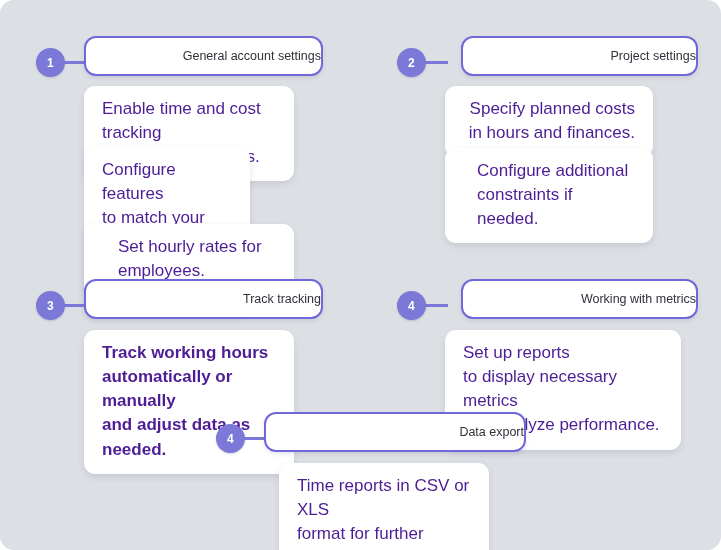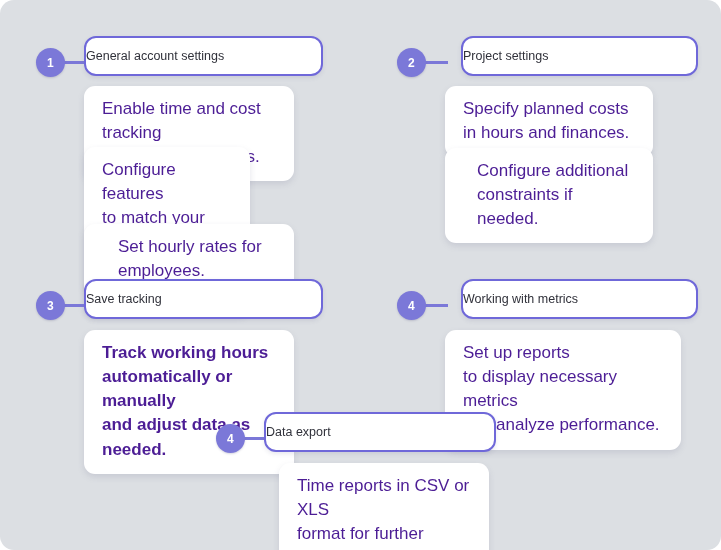--- a/index.html
+++ b/index.html
@@ -66,21 +66,21 @@
     position: absolute;
     left: 48px;
     top: 0;
     height: 40px;
     box-sizing: border-box;
     background: #ffffff;
     border: 2px solid #6f68d9;
     border-radius: 12px;
     display: flex;
     align-items: center;
-    justify-content: flex-start;
+    justify-content: flex-end;
     z-index: 2;
     box-shadow: 0 2px 4px rgba(110, 110, 150, 0.16);
   }
   .header-box .header-label {
     font-size: 12.5px;
     color: #30313a;
     text-align: center;
     line-height: 1.2;
   }
 
@@ -104,21 +104,21 @@
   .col-left  { left: 36px; }
   .col-right { left: 397px; }
   .col-mid   { left: 216px; }
 
   .row-1 { top: 36px; }
   .row-3 { top: 279px; }
   .row-5 { top: 412px; }
 
   .w-head-left  { width: 239px; }
   .w-head-right { width: 237px; margin-left: 16px; }
-  .w-head-mid   { width: 232px; }
+  .w-head-mid   { width: 262px; }
 </style>
 </head>
 <body>
 
 <div id="canvas">
 
   <div class="step-group col-left row-1">
     <div class="badge">1</div>
     <div class="connector"></div>
     <div class="header-box w-head-left">
@@ -138,35 +138,35 @@
 employees.</div>
     </div>
   </div>
 
   <div class="step-group col-right row-1">
     <div class="badge">2</div>
     <div class="connector"></div>
     <div class="header-box w-head-right">
       <span class="header-label">Project settings</span>
     </div>
-    <div class="detail-box" style="left:48px; top:50px; width:208px;">
+    <div class="detail-box" style="left:48px; top:50px; width:208px;text-align:right;">
       <div class="detail-text">Specify planned costs
 in hours and finances.</div>
     </div>
     <div class="detail-box" style="left:48px; top:112px; width:208px;padding-left:32px;">
       <div class="detail-text">Configure additional
 constraints if needed.</div>
     </div>
   </div>
 
   <div class="step-group col-left row-3">
     <div class="badge">3</div>
     <div class="connector"></div>
     <div class="header-box w-head-left">
-      <span class="header-label">Save tracking</span>
+      <span class="header-label">Track tracking</span>
     </div>
     <div class="detail-box" style="left:48px; top:51px; width:210px;font-weight:bold;">
       <div class="detail-text">Track working hours
 automatically or manually
 and adjust data as needed.</div>
     </div>
   </div>
 
   <div class="step-group col-right row-3">
     <div class="badge">4</div>

